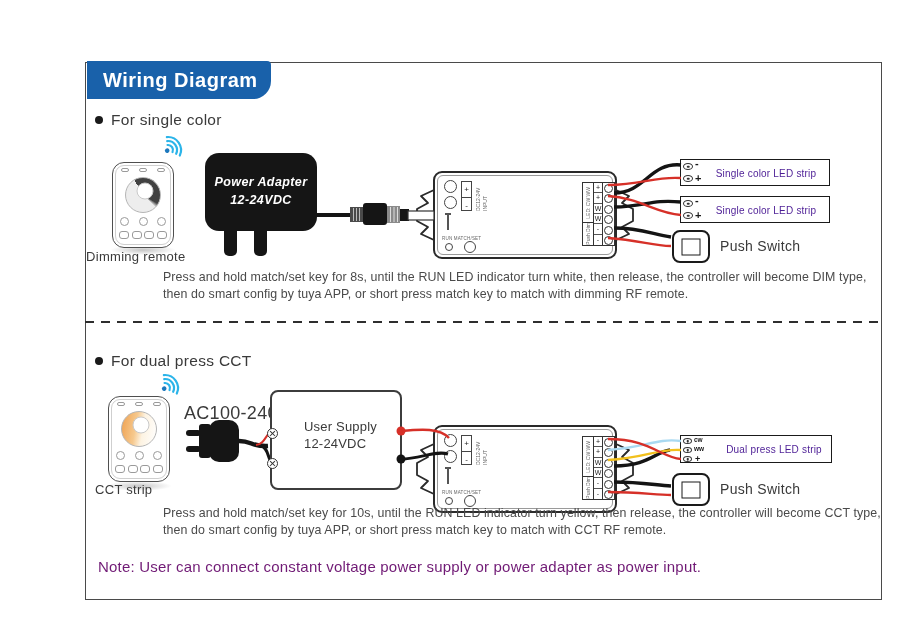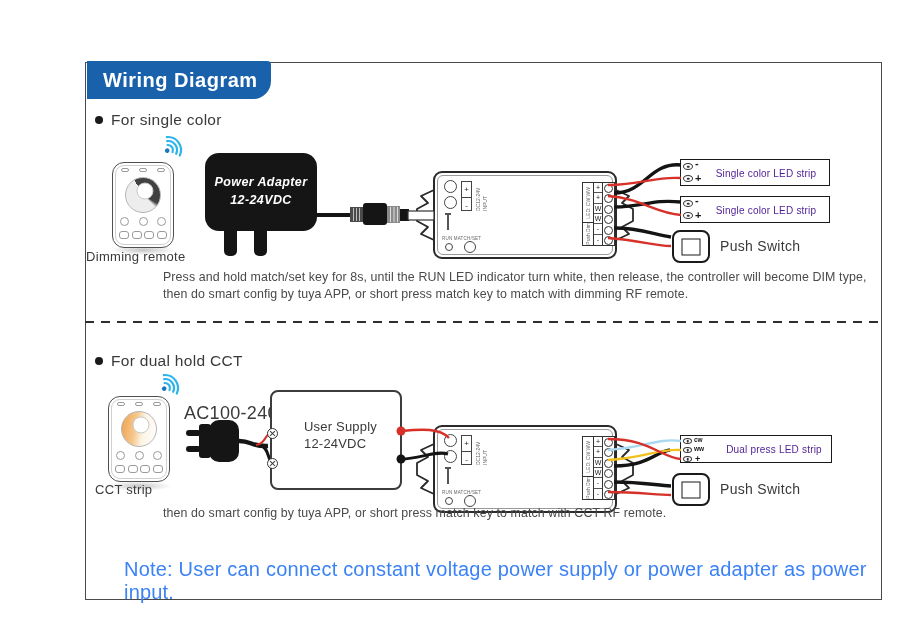--- a/index.html
+++ b/index.html
@@ -92,21 +92,21 @@
   .osign6 { position:absolute; font-size:6.5px; font-weight:700; color:#1a1a1a; }
 
   
   .push { width:38px; height:33px; border:2.5px solid #1a1a1a; border-radius:8px; background:#fff; }
   .push .in { position:absolute; left:50%; top:50%; transform:translate(-50%,-50%);
               width:19px; height:17px; border:1.5px solid #1a1a1a; background:#fff; }
   .push-label { font-size:14px; color:#3a3a3a; letter-spacing:.3px; }
 
   
   .desc { font-size:12.4px; color:#4a4a4a; line-height:17px; white-space:nowrap; letter-spacing:.1px; }
-  .note { font-size:20px; color:#3b82f6; letter-spacing:.2px;margin-left:26px; }
+  .note { font-size:15px; color:#701a75; letter-spacing:.2px; }
   .ac-label { font-size:18px; color:#3a3a3a; letter-spacing:.3px; }
 
   
   .screwx { position:absolute; width:11px; height:11px; border:1.3px solid #333; border-radius:50%; background:#fff; }
   .screwx::before, .screwx::after { content:""; position:absolute; left:1px; top:4px; width:7px; height:1.2px; background:#333; }
   .screwx::before { transform:rotate(45deg); }
   .screwx::after { transform:rotate(-45deg); }
 
   .divider { left:85px; top:321px; width:797px; height:2px;
              background:repeating-linear-gradient(90deg,#2e2e2e 0 9px, transparent 9px 16px); }
@@ -253,21 +253,21 @@
       <div class="in"></div>
     </div>
   <div class="abs push-label" style="left:720px; top:238px;">Push Switch</div>
 
   <div class="abs desc" style="left:163px; top:269px;">
     <div>Press and hold match/set key for 8s, until the RUN LED indicator turn white, then release, the controller will become DIM type,</div>
     <div>then do smart config by tuya APP, or short press match key to match with dimming RF remote.</div>
   </div>
 
   <div class="abs heading" style="left:95px; top:352px;">
-    <span class="dot"></span><span>For dual hold CCT</span>
+    <span class="dot"></span><span>For dual press CCT</span>
   </div>
 
   <div class="abs shadow" style="left:106px; top:481px;"></div>
   <div class="abs remote" style="left:108px; top:396px;">
     <div class="inner"></div>
     <div class="toprow">
         <i></i>
         <i></i>
         <i></i>
       </div>
@@ -347,20 +347,21 @@
     <span class="osign6" style="left:13px; top:0px;">cw</span>
     <span class="osign6" style="left:13px; top:9px;">ww</span>
     <span class="osign6" style="left:14px; top:18px; font-size:9px;">+</span>
   </div>
   <div class="abs push" style="left:672px; top:473px;">
       <div class="in"></div>
     </div>
   <div class="abs push-label" style="left:720px; top:481px;">Push Switch</div>
 
   <div class="abs desc" style="left:163px; top:505px;">
+    <div>Press and hold match/set key for 10s, until the RUN LED indicator turn yellow, then release, the controller will become CCT type,</div>
     <div>then do smart config by tuya APP, or short press match key to match with CCT RF remote.</div>
   </div>
 
   <div class="abs note" style="left:98px; top:558px;">Note: User can connect constant voltage power supply or power adapter as power input.</div>
 
   <svg class="layer" width="913" height="622">
 
     <g>
       <line x1="317" y1="215" x2="352" y2="215" stroke="#151515" stroke-width="4"></line>
       <rect x="350" y="207" width="13" height="15" fill="#4a4a4a"></rect>

